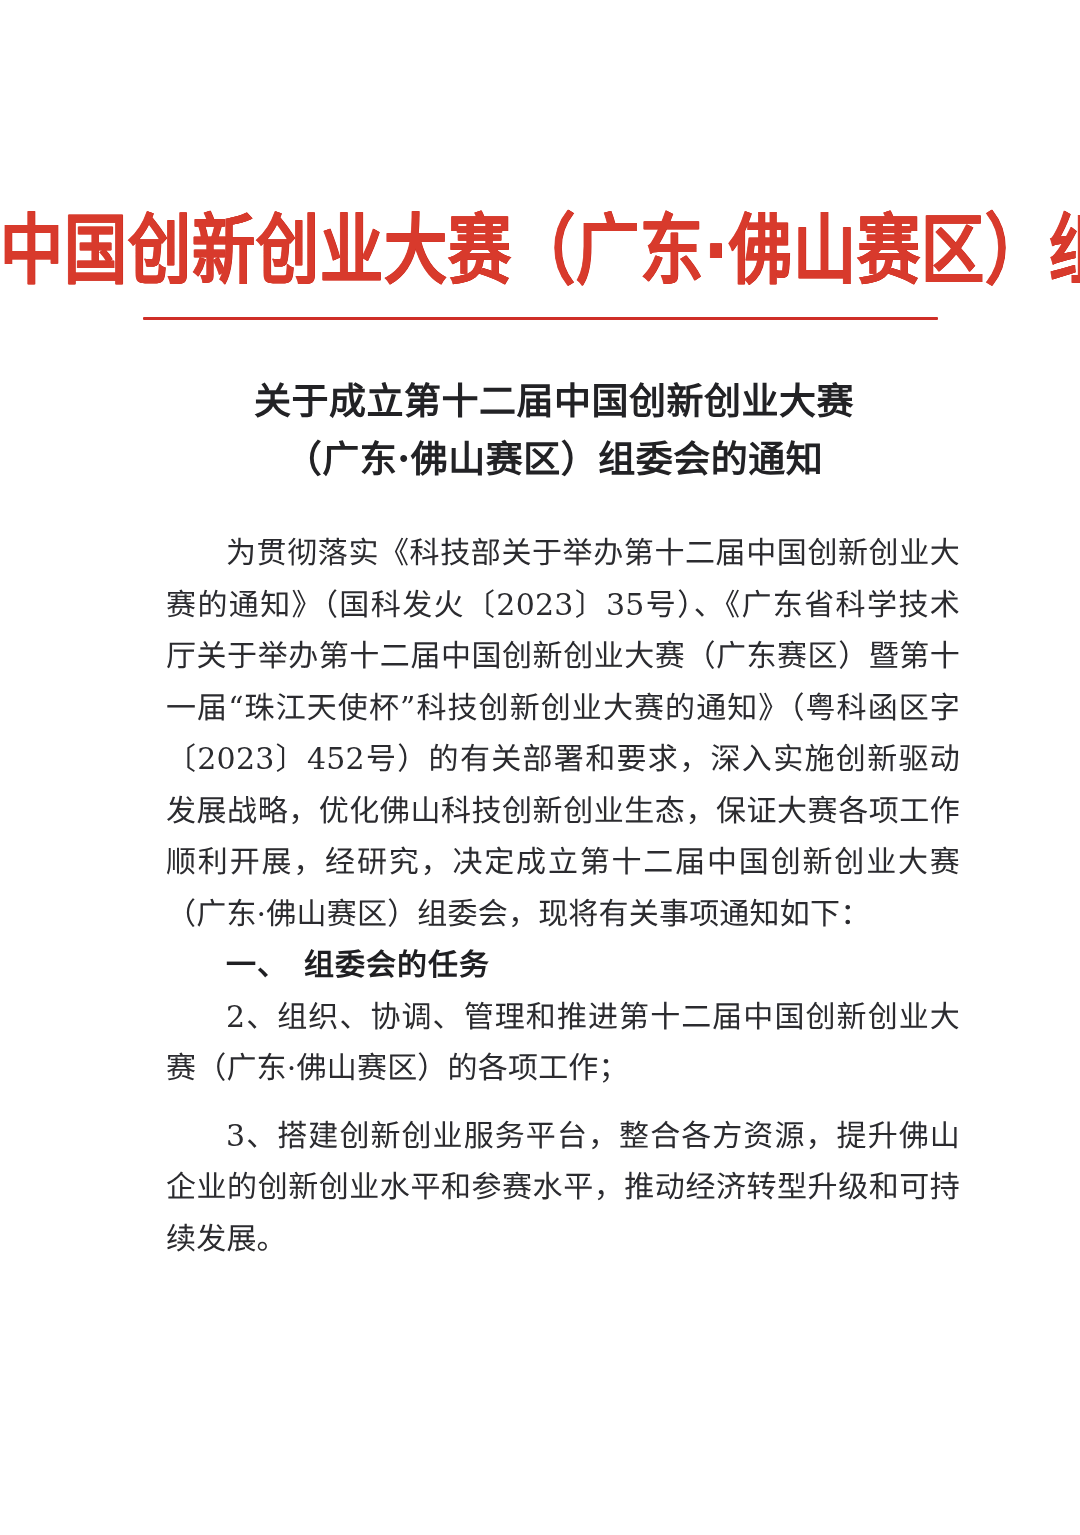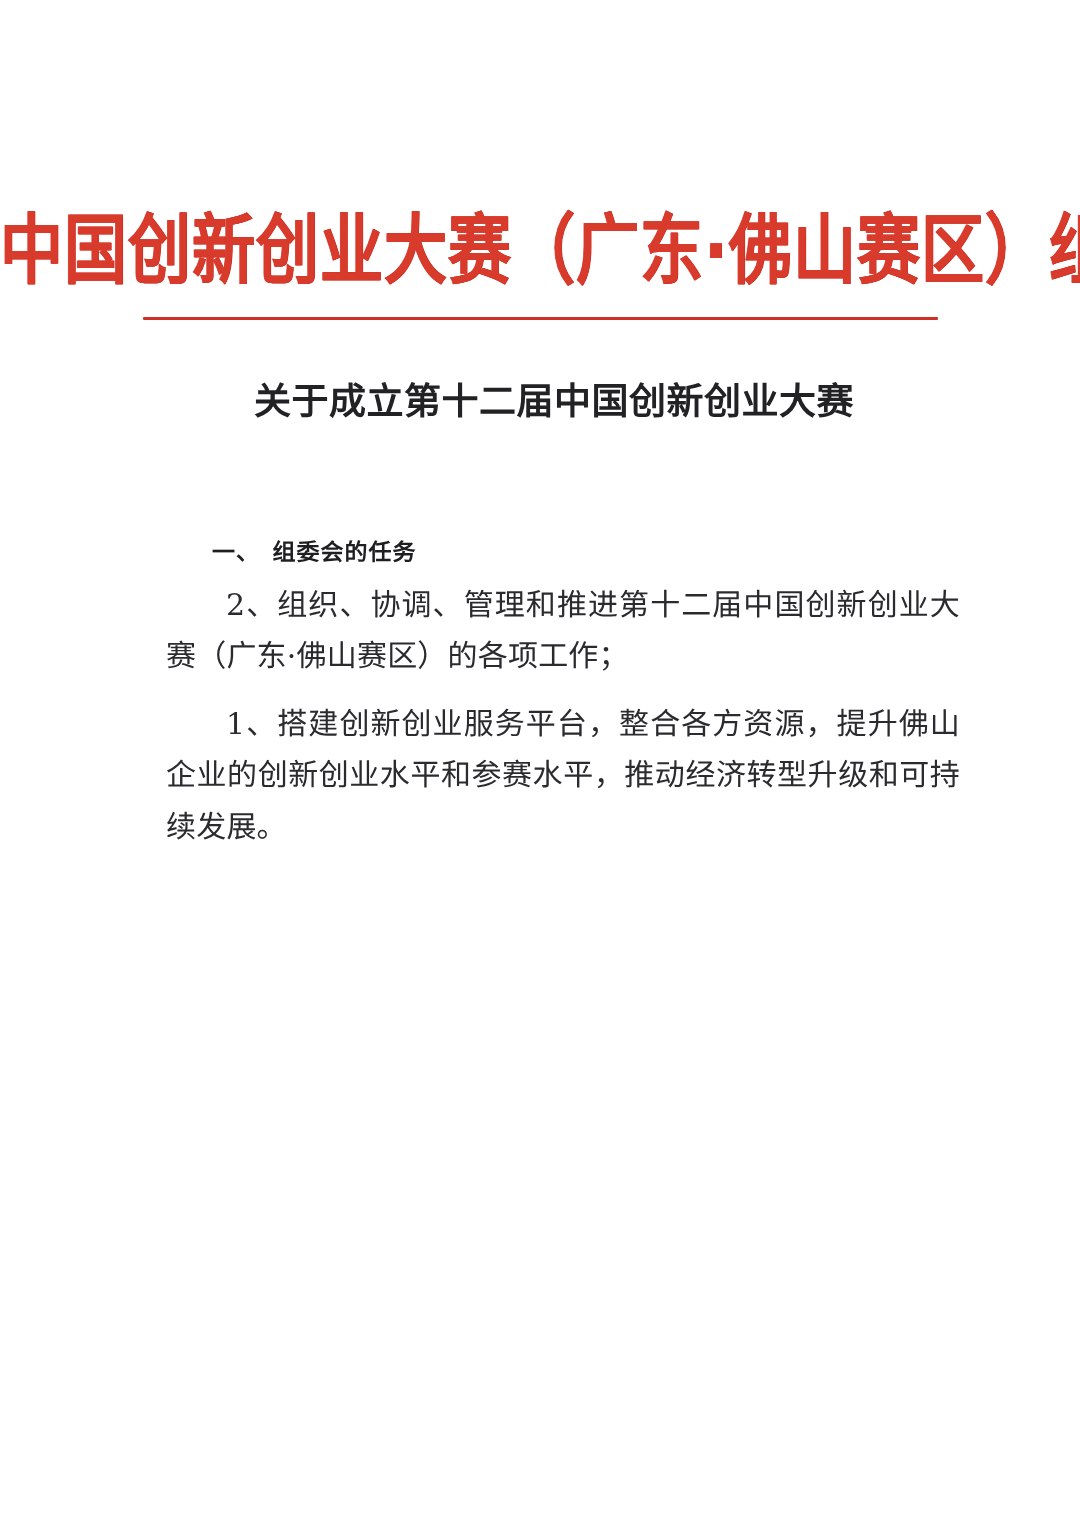--- a/index.html
+++ b/index.html
@@ -91,45 +91,47 @@
     text-justify: inter-character;
   }
 
   .para + .para { margin-top: 16px; }
 
   .section-heading {
     margin: 0;
     text-indent: 2em;
     font-family: "DejaVu Sans", "Liberation Sans", sans-serif;
     font-weight: 700;
-    font-size: 23px;
+    font-size: 30px;
     line-height: 51.5px;
     color: #1f1f22;
     letter-spacing: 1px;
   }
 </style>
 </head>
 <body>
 
 <div class="page">
 
   <div class="letterhead">
     <span class="letterhead-title">中国创新创业大赛（广东·佛山赛区）组委会</span>
     <div class="letterhead-rule"></div>
   </div>
 
   <div class="doc-title">
     <span class="doc-title-line">关于成立第十二届中国创新创业大赛</span>
+    <span class="doc-title-line">（广东·佛山赛区）组委会的通知</span>
   </div>
 
   <div class="body-copy">
 
+    <p class="para">为贯彻落实《科技部关于举办第十二届中国创新创业大赛的通知》（国科发火〔2023〕35号）、《广东省科学技术厅关于举办第十二届中国创新创业大赛（广东赛区）暨第十一届“珠江天使杯”科技创新创业大赛的通知》（粤科函区字〔2023〕452号）的有关部署和要求，深入实施创新驱动发展战略，优化佛山科技创新创业生态，保证大赛各项工作顺利开展，经研究，决定成立第十二届中国创新创业大赛（广东·佛山赛区）组委会，现将有关事项通知如下：</p>
 
     <p class="section-heading">一、　组委会的任务</p>
 
 
     <p class="para">2、组织、协调、管理和推进第十二届中国创新创业大赛（广东·佛山赛区）的各项工作；</p>
 
-    <p class="para">1、搭建创新创业服务平台，整合各方资源，提升佛山企业的创新创业水平和参赛水平，推动经济转型升级和可持续发展。</p>
+    <p class="para">3、搭建创新创业服务平台，整合各方资源，提升佛山企业的创新创业水平和参赛水平，推动经济转型升级和可持续发展。</p>
 
   </div>
 
 </div>
 
 </body></html>

